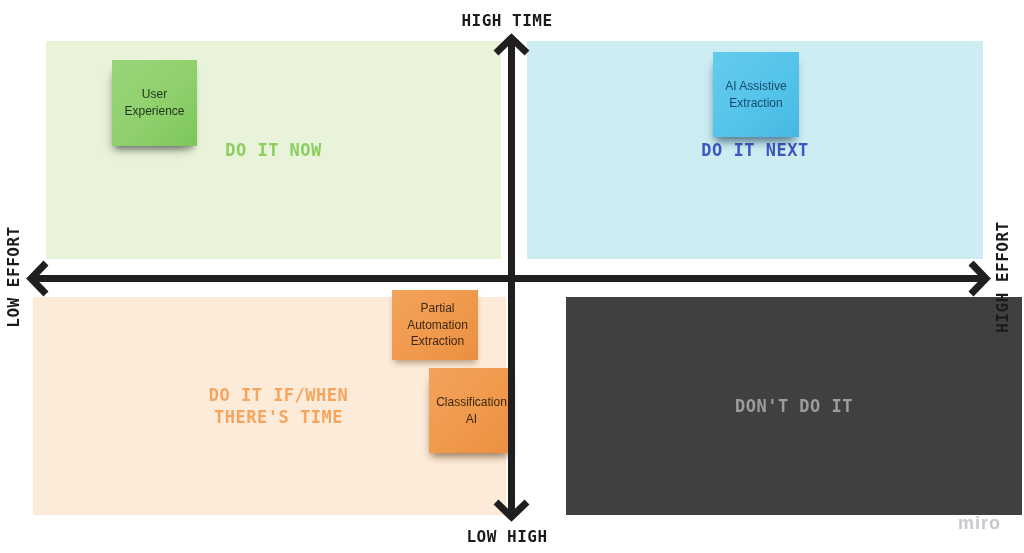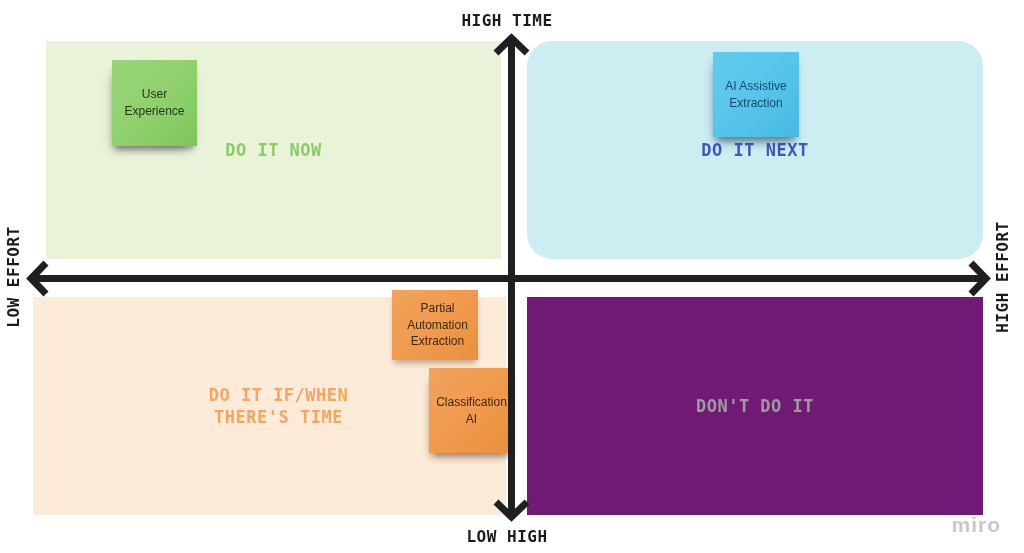--- a/index.html
+++ b/index.html
@@ -18,21 +18,21 @@
 
   
   .quadrant {
     position: absolute;
     display: flex;
     align-items: center;
     justify-content: center;
     z-index: 1;
   }
   .q-tl { left: 33px;  top: 41px;  width: 455px; height: 218px; margin-left: 13px; }
-  .q-tr { left: 527px; top: 41px;  width: 456px; height: 218px; border-radius: 25px; }
+  .q-tr { left: 527px; top: 41px;  width: 456px; height: 218px; }
   .q-bl { left: 33px;  top: 297px; width: 455px; height: 218px; }
   .q-br { left: 527px; top: 297px; width: 456px; height: 218px; }
 
   .q-caption {
     font-family: "DejaVu Sans Mono", monospace;
     font-size: 17px;
     font-weight: 700;
     letter-spacing: 0.5px;
     line-height: 22px;
     text-align: center;
@@ -102,21 +102,21 @@
     z-index: 3;
     margin-left: 36px;
   }
 
   
   #watermark {
     position: absolute;
     right: 23px;
     top: 513px;
     font-family: "Liberation Sans", sans-serif;
-    font-size: 21px;
+    font-size: 18px;
     font-weight: 600;
     letter-spacing: 1px;
     color: #c7c7cd;
     z-index: 6;
     user-select: none;
   }
 </style>
 </head>
 <body>
 
@@ -128,21 +128,21 @@
 
   <div class="quadrant q-tr" style="background-color: rgb(205, 237, 243);">
     <span class="q-caption" style="color: rgb(62, 86, 195);">DO IT NEXT</span>
   </div>
 
   <div class="quadrant q-bl" style="background-color: rgb(252, 235, 216); padding-left: 18px;">
     <span class="q-caption" style="color: rgb(244, 165, 95);">DO IT IF/WHEN
 THERE'S TIME</span>
   </div>
 
-  <div class="quadrant q-br" style="background-color: #701a75;">
+  <div class="quadrant q-br" style="background-color: #404040; margin-left: 39px;">
     <span class="q-caption" style="color: rgb(157, 157, 157);">DON'T DO IT</span>
   </div>
 
   <svg id="axes" width="1024" height="553" viewBox="0 0 1024 553">
     <g stroke="#1f1f1f" stroke-width="7" fill="none" stroke-linejoin="miter" stroke-linecap="butt">
 
       <path d="M 36 278.5 H 982"></path>
 
       <path d="M 511.5 42 V 513"></path>
 

